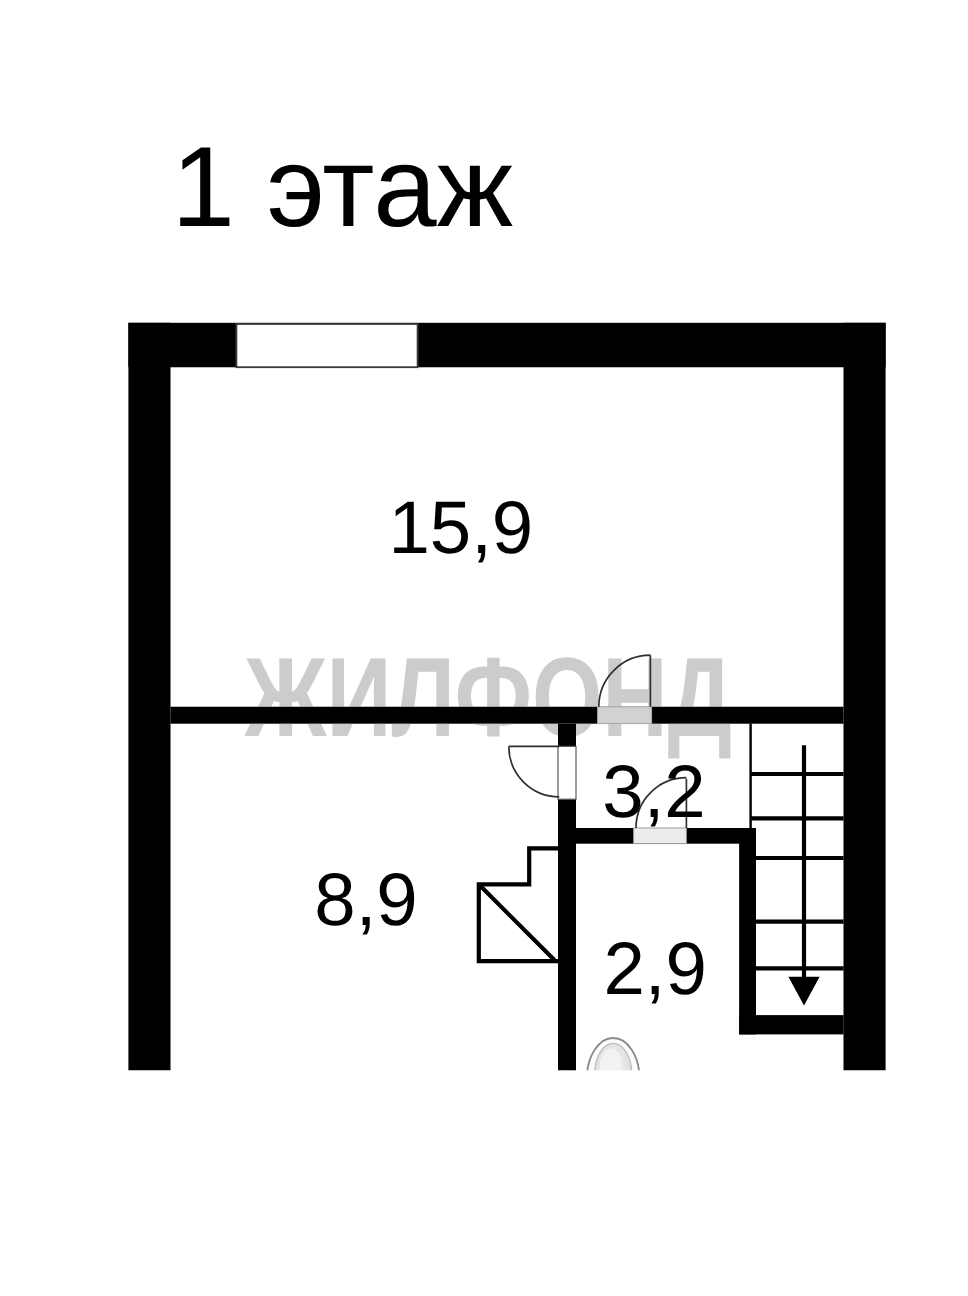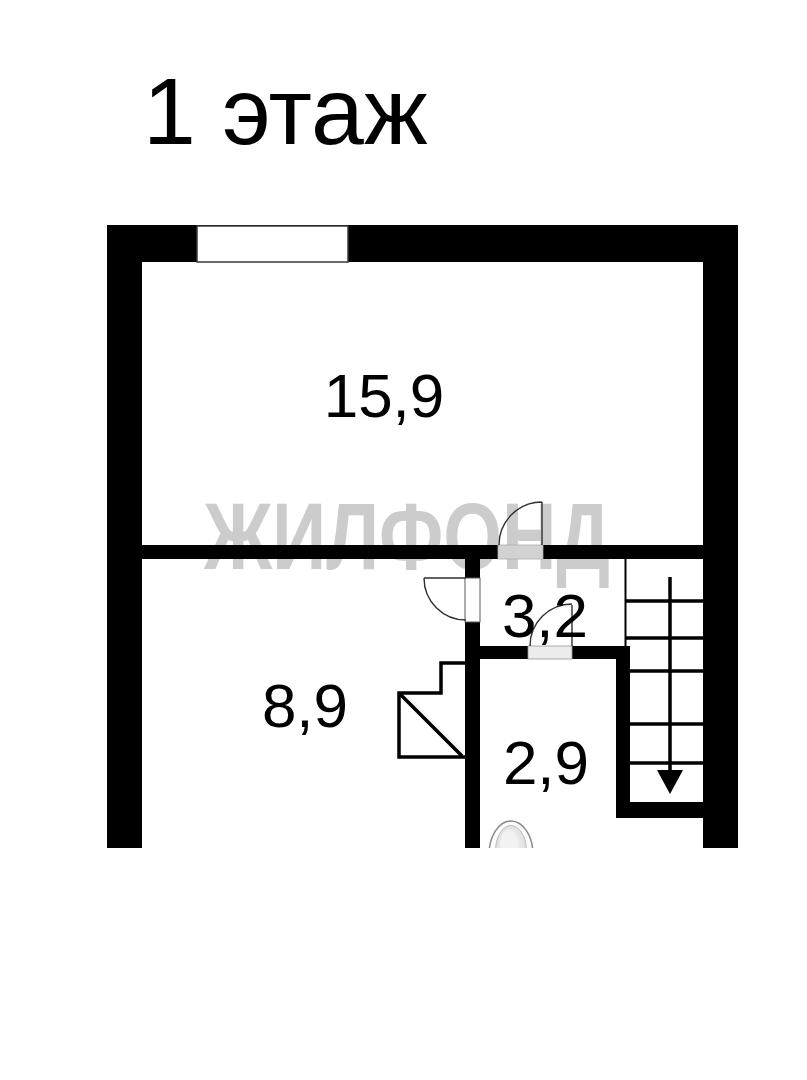--- a/index.html
+++ b/index.html
@@ -1,17 +1,17 @@
 <!DOCTYPE html>
 <html><head>
 <meta charset="utf-8">
 <style>
   html,body{margin:0;padding:0;background:#ffffff;}
   .stage{position:relative;width:807px;height:848px;background:#ffffff;overflow:hidden;
-         font-family:"Liberation Sans", sans-serif;}
+         font-family:"Liberation Sans", sans-serif;margin-top:44px;}
   svg{position:absolute;left:0;top:0;}
   text{font-family:"Liberation Sans", sans-serif;}
   .title-text{font-size:95px;fill:#000000;}
   .wm-text{font-size:94px;font-weight:bold;}
   .area-label{font-size:62px;fill:#000000;text-anchor:middle;}
 </style>
 </head>
 <body>
 
 <div class="stage">

